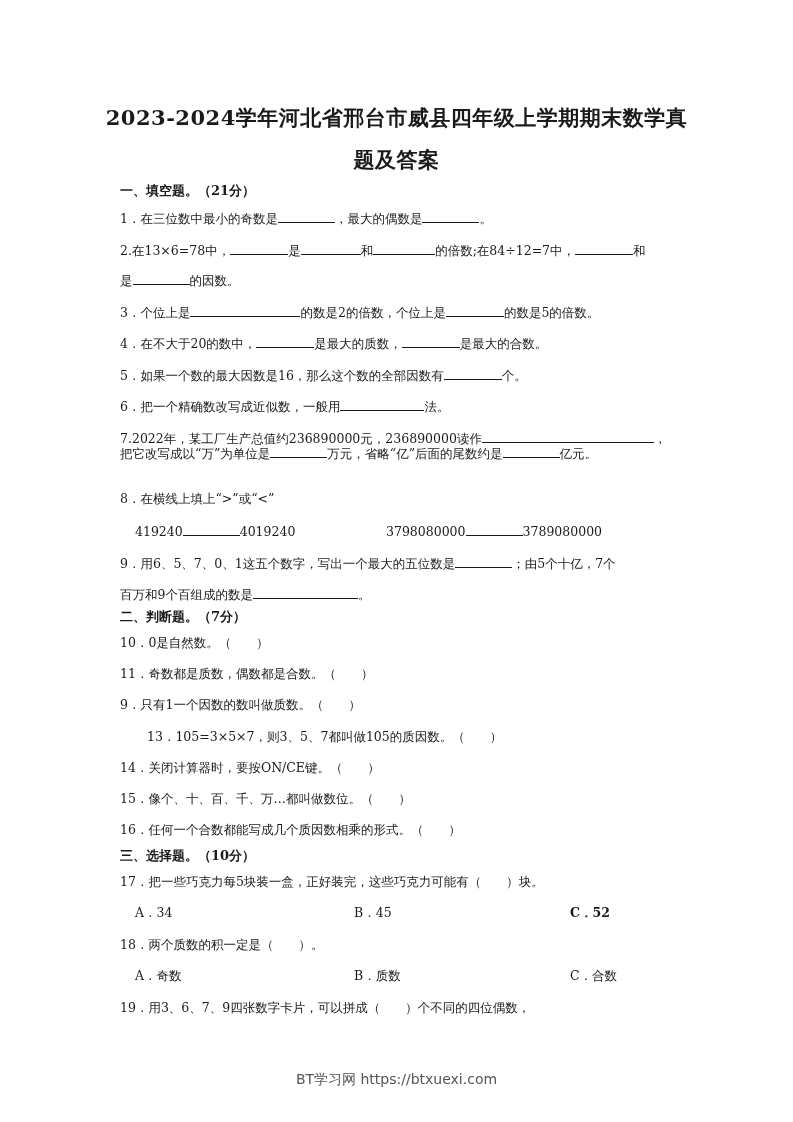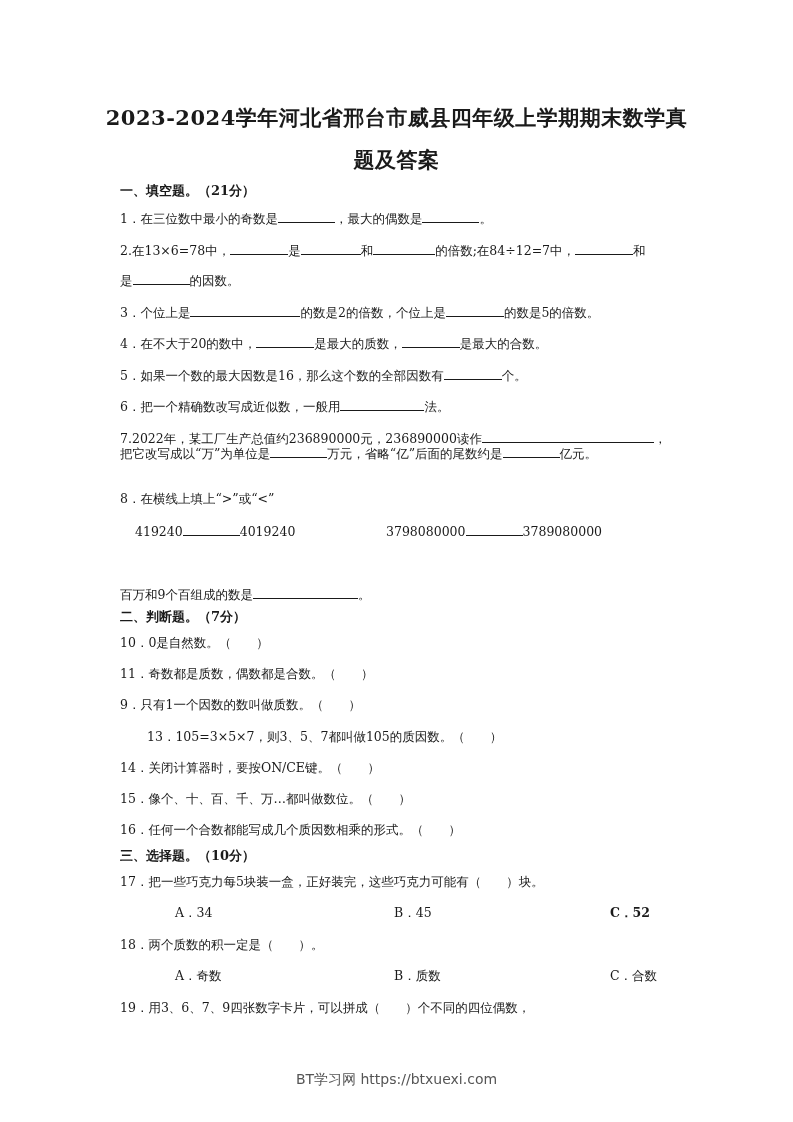--- a/index.html
+++ b/index.html
@@ -6,21 +6,21 @@
   body { width: 793px; height: 1122px; position: relative; overflow: hidden;
          font-family: "DejaVu Serif", "Liberation Serif", serif; color: #1a1a1a; }
   .page { position: absolute; left: 0; top: 0; width: 793px; height: 1122px; }
   .title { position: absolute; left: 100px; width: 593px; text-align: center;
            font-weight: bold; font-size: 21px; letter-spacing: 0.5px; }
   .t1 { top: 104px; }
   .t2 { top: 146px; text-align: center; }
   .line { position: absolute; left: 120px; font-size: 12.5px; white-space: nowrap; line-height: 16px; }
   .sec { font-weight: bold; font-size: 13px; }
   .blank { display: inline-block; border-bottom: 1px solid #1a1a1a; height: 13px; vertical-align: baseline; }
-  .opt { position: absolute; font-size: 12.5px; white-space: nowrap; margin-left: 40px; }
+  .opt { position: absolute; font-size: 12.5px; white-space: nowrap; }
   .footer { position: absolute; top: 1071px; left: 0; width: 793px; text-align: center;
             font-family: "DejaVu Sans", "Liberation Sans", sans-serif; font-size: 14px; color: #555555; }
 </style>
 </head>
 <body>
 
 <div class="page">
 
   <div class="title t1">2023-2024学年河北省邢台市威县四年级上学期期末数学真</div>
   <div class="title t2">题及答案</div>
@@ -62,20 +62,23 @@
   </div>
 
   <div class="line" style="top:491px;">8．在横线上填上“&gt;”或“&lt;”</div>
   <div class="line" style="top:522px; left:135px;">
     <span>419240</span><span class="blank" style="width:57px"></span><span>4019240</span>
   </div>
   <div class="line" style="top:522px; left:386px;">
     <span>3798080000</span><span class="blank" style="width:57px"></span><span>3789080000</span>
   </div>
 
+  <div class="line" style="top:554px;">
+    <span>9．用6、5、7、0、1这五个数字，写出一个最大的五位数是</span><span class="blank" style="width:57px"></span><span>；由5个十亿，7个</span>
+  </div>
   <div class="line" style="top:585px;">
     <span>百万和9个百组成的数是</span><span class="blank" style="width:105px"></span><span>。</span>
   </div>
 
   <div class="line sec" style="top:609px;">二、判断题。（7分）</div>
 
   <div class="line" style="top:635px;">10．0是自然数。（　　）</div>
   <div class="line" style="top:666px;">11．奇数都是质数，偶数都是合数。（　　）</div>
   <div class="line" style="top:697px;">9．只有1一个因数的数叫做质数。（　　）</div>
   <div class="line" style="top:729px;margin-left:27px;">13．105=3×5×7，则3、5、7都叫做105的质因数。（　　）</div>

